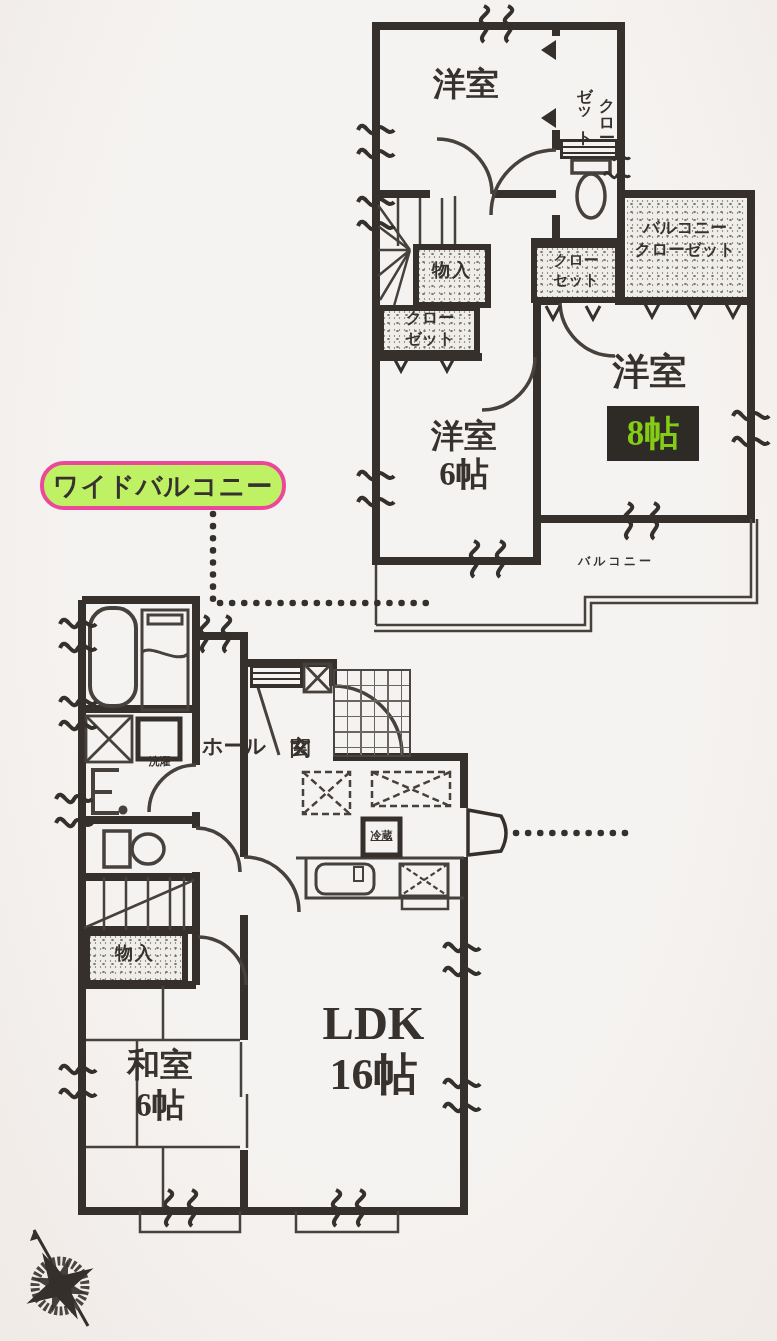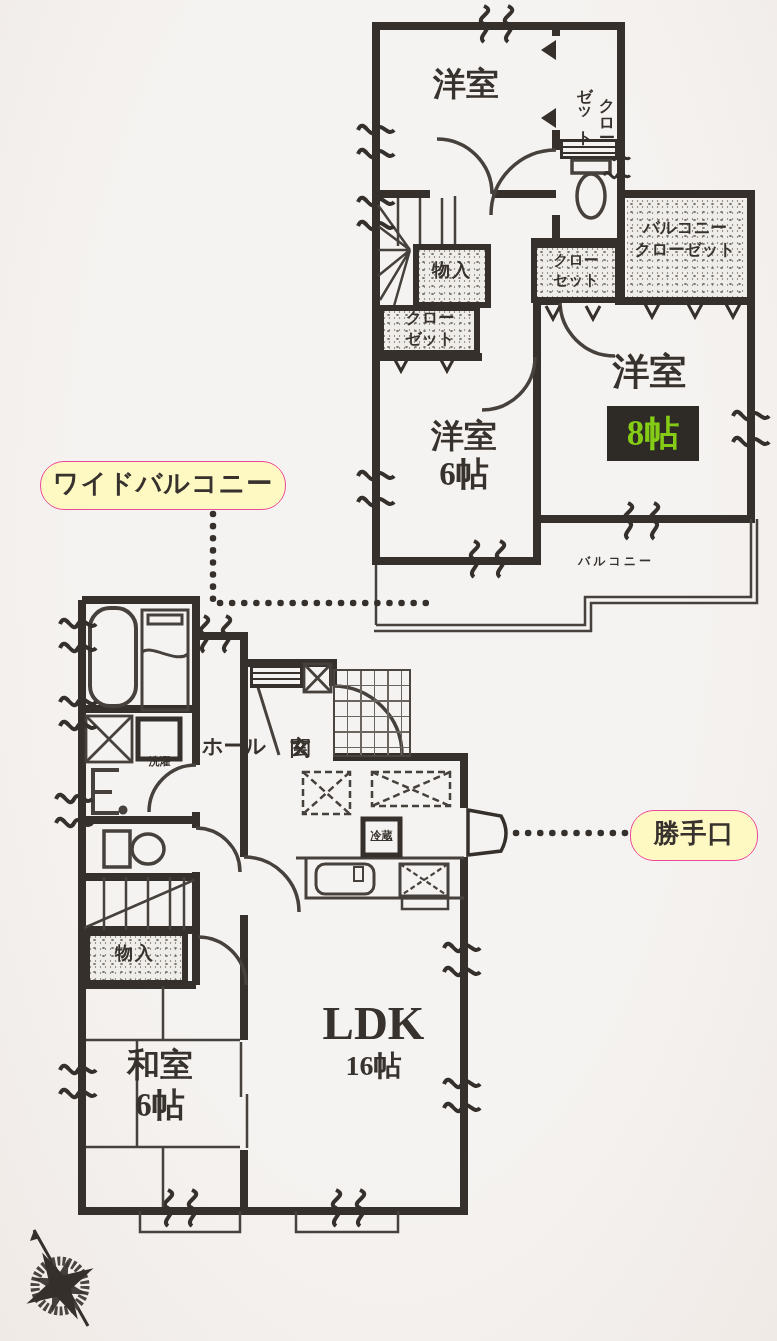--- a/index.html
+++ b/index.html
@@ -29,22 +29,22 @@
     background:repeating-linear-gradient(to bottom, transparent 0 3.5px, #35302c 3.5px 6px);
     background-color:#f5f3f1;
   }
   .porch{
     position:absolute;box-sizing:border-box;border:2.5px solid #4a4540;
     background-image:
       repeating-linear-gradient(to right, transparent 0 12px, #6b655f 12px 13.5px),
       repeating-linear-gradient(to bottom, transparent 0 14px, #6b655f 14px 15.5px);
   }
   .callout{
-    position:absolute;box-sizing:border-box;border:1px solid #ec4899;border-radius:24px;
-    background:#fef9c3;text-align:center;font-weight:bold;color:#37322d;
+    position:absolute;box-sizing:border-box;border:4px solid #ec4899;border-radius:24px;
+    background:#bef264;text-align:center;font-weight:bold;color:#37322d;
     font-family:"Liberation Sans","DejaVu Sans",sans-serif;
   }
   .badge{
     position:absolute;box-sizing:border-box;background:#2e2a26;color:#84cc16;
     text-align:center;font-family:"Liberation Serif","DejaVu Serif",serif;font-weight:bold;
   }
   .tiny{position:absolute;font-size:11px;font-weight:bold;text-align:center;line-height:1.1;letter-spacing:0;}
   .l2{display:block;}
 </style>
 </head>
@@ -300,21 +300,20 @@
 
 <div class="lbl sans" style="left:98px;top:944px;width:74px;font-size:18px;letter-spacing:2px;">物入</div>
 
 <div class="lbl serif" style="left:110px;top:1046px;width:100px;font-size:33px;line-height:1.2;">
   <span class="l2">和室</span>
   <span class="l2">6帖</span>
 </div>
 
 <div class="lbl serif" style="left:286px;top:996px;width:175px;font-size:47px;line-height:1.15;">
   <span class="l2">LDK</span>
-  <span class="l2" style="font-size:28px;">16帖</span>
-</div>
-
-<div class="callout" style="left:630px;top:810px;width:128px;height:51px;font-size:26px;line-height:44px;letter-spacing:1px;">勝手口</div>
+  <span class="l2" style="font-size:44px;">16帖</span>
+</div>
+
 
 <div class="tiny" style="left:364px;top:829px;width:35px;text-decoration:underline;">冷蔵</div>
 <div class="tiny" style="left:140px;top:755px;width:39px;">洗濯</div>
 
 </div>
 
 </body></html>

